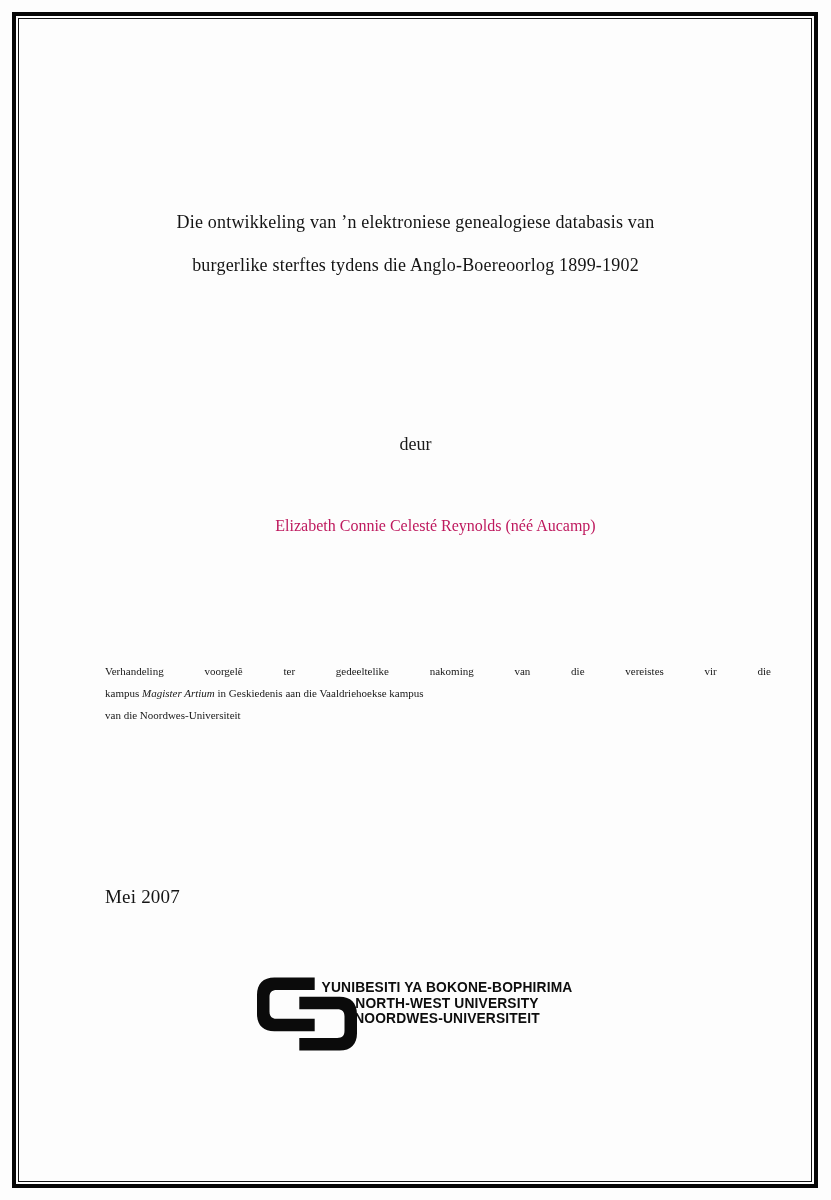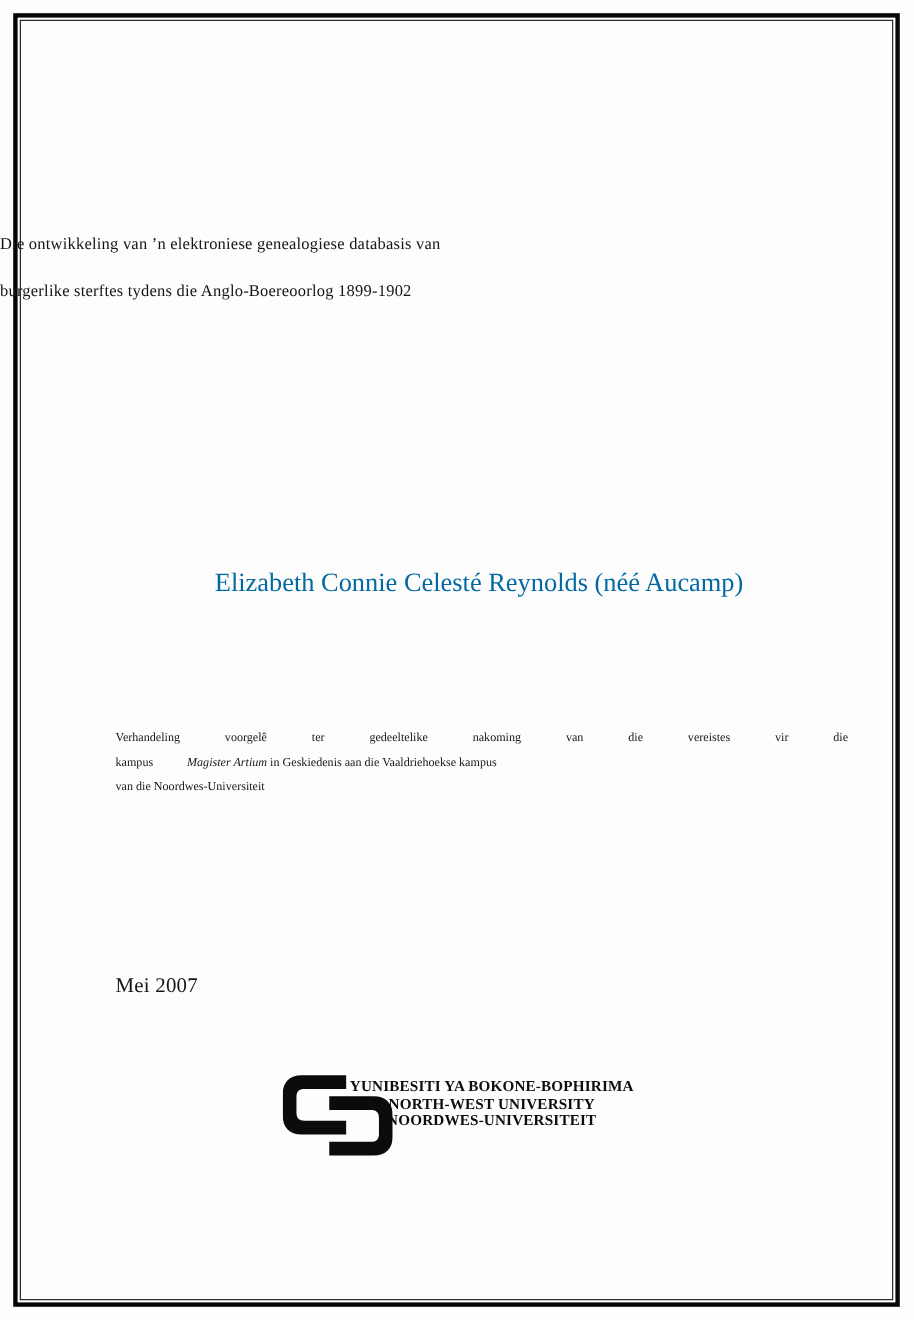--- a/index.html
+++ b/index.html
@@ -15,35 +15,35 @@
   .frame{
     position:absolute; left:12px; top:12px; right:13px; bottom:12px;
     border:4px solid #060606;
   }
   .frame-inner{
     position:absolute; inset:2px;
     border:1px solid #141414;
   }
   .title{
     position:absolute; left:0; right:0; top:201px;
-    text-align:left;
-    font-size:15px; line-height:42.5px;
+    text-align:center;
+    font-size:18px; line-height:42.5px;
     letter-spacing:0.2px;
     color:#141414;
   }
   .byline{
     position:absolute; left:0; right:0; top:434px;
     text-align:center;
     font-size:18px;
   }
   .author{
     position:absolute; left:0; right:0; top:517px;
     text-align:center;
-    font-size:24px;
-    color:#0369a1;
+    font-size:16px;
+    color:#be185d;
     padding-left:40px;
   }
   .submission{
     position:absolute; left:105px; top:661px; width:666px;
     font-size:11px; line-height:21.8px;
     color:#171717;
   }
   .submission .just{
     text-align:justify;
     text-align-last:justify;
@@ -54,43 +54,44 @@
     letter-spacing:0.2px;
     color:#151515;
   }
   .logo-mark{
     position:absolute; left:257px; top:977px;
     width:100px; height:74px;
   }
   .logo-text{
     position:absolute; left:312px; top:980px; width:270px;
     text-align:center;
-    font-family:Liberation Serif, serif;
+    font-family:Liberation Sans, sans-serif;
     font-weight:700;
     font-size:13.8px; line-height:15.5px;
     letter-spacing:0.15px;
     color:#0d0d0d;
   }
   .logo-text div{white-space:nowrap;}
-  em{font-style:italic;margin-left:28px;}
+  em{font-style:italic;}
 </style>
 </head>
 <body>
 
 <div class="page">
 
   <div class="frame">
     <div class="frame-inner"></div>
   </div>
 
   <div class="title">
     <div>Die ontwikkeling van ’n elektroniese genealogiese databasis van</div>
     <div>burgerlike sterftes tydens die Anglo-Boereoorlog 1899-1902</div>
   </div>
 
+  <div class="byline">deur</div>
 
   <div class="author">Elizabeth Connie Celesté Reynolds (néé Aucamp)</div>
 
   <div class="submission">
     <div class="just">Verhandeling voorgelê ter gedeeltelike nakoming van die vereistes vir die</div>
     <div><span>kampus </span><em>Magister Artium</em><span> in Geskiedenis aan die Vaaldriehoekse kampus</span></div>
     <div>van die Noordwes-Universiteit</div>
   </div>
 
   <div class="supervisor-block">

